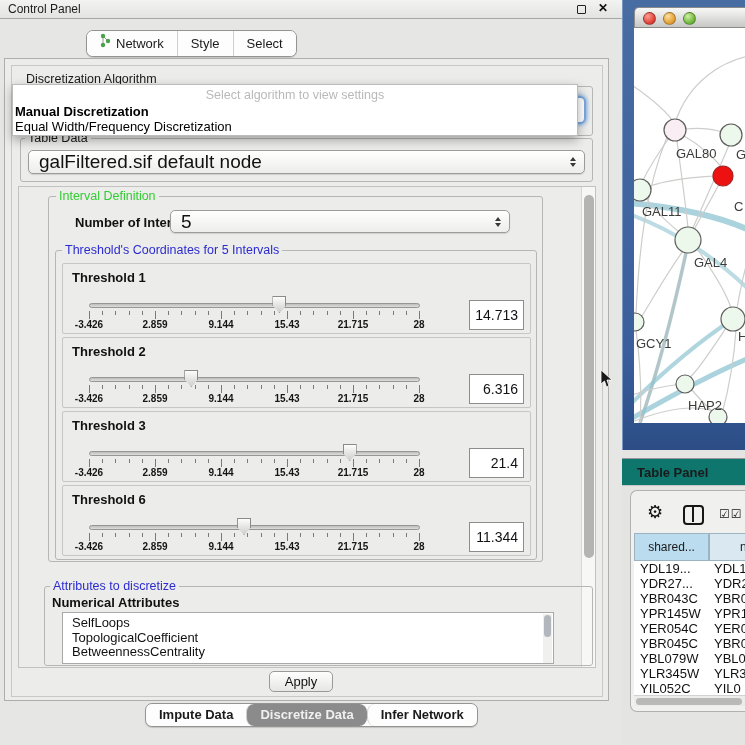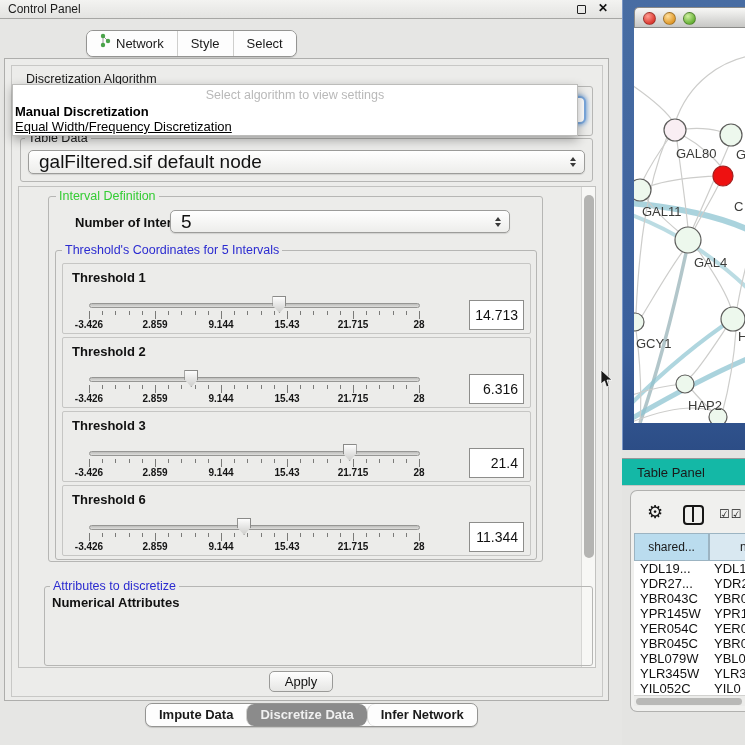--- a/index.html
+++ b/index.html
@@ -35,21 +35,21 @@
   .combo .val { position:absolute; left:10px; top:50%; transform:translateY(-50%); font-size:19px; color:#111; }
   .spinner { position:absolute; right:8px; top:50%; transform:translateY(-50%); display:flex; flex-direction:column; gap:2px; }
   .spin-up { width:0; height:0; border-left:3.5px solid transparent; border-right:3.5px solid transparent; border-bottom:4.5px solid #3a3a3a; }
   .spin-down { width:0; height:0; border-left:3.5px solid transparent; border-right:3.5px solid transparent; border-top:4.5px solid #3a3a3a; }
 
   
   #algo-combo-sliver { left:66px; top:96px; width:520px; height:28px; border-radius:6px; background:#fff; border:2px solid #79a7dc; box-shadow:0 0 4px 1px #7aa7dc; z-index:1; }
   #algo-popup { left:12px; top:84px; width:566px; height:52px; background:#fff; border:1px solid #bcbcba; box-shadow:0 4px 10px rgba(0,0,0,.32); z-index:5; }
   #algo-popup .hint { position:absolute; left:0; right:0; top:3px; text-align:center; font-size:12.5px; color:#b9b9b9; }
   #algo-popup .opt1 { position:absolute; left:2px; top:19px; font-size:13px; font-weight:bold; color:#000; }
-  #algo-popup .opt2 { position:absolute; left:2px; top:34px; font-size:13px; color:#000;text-decoration:underline; }
+  #algo-popup .opt2 { position:absolute; left:2px; top:34px; font-size:13px; color:#000; }
 
   
   .th-row { position:absolute; left:62px; width:469px; height:71px; background:#ececea; border:1px solid #c6c6c4; border-radius:2px; }
   .th-label { position:absolute; left:9px; top:6px; font-size:13px; font-weight:bold; color:#111; }
   .track { position:absolute; left:26px; top:39px; width:331px; height:5px; border:1px solid #969694; border-radius:3px; background:linear-gradient(#bdbdbb,#dededc); }
   .thumb { position:absolute; top:32px; width:14px; height:17px; background:linear-gradient(#fdfdfd,#cfcfcd); border:1px solid #8a8a88; clip-path:polygon(0 0,100% 0,100% 55%,50% 100%,0 55%); z-index:2; }
   .ruler { position:absolute; left:0; top:47px; width:100%; height:9px; }
   .tick { position:absolute; top:0; width:1px; height:4px; background:#7a7a78; }
   .tick.major { height:8px; }
   .tick-lab { position:absolute; top:55px; transform:translateX(-50%); font-size:10px; font-weight:bold; color:#151515; white-space:nowrap; }
@@ -71,21 +71,21 @@
 
   
   #net-frame { left:622px; top:0; width:123px; height:450px; background:linear-gradient(180deg,#486da3,#3a5f9c 78%,#2c4d86); border-left:1px solid #7a96c4; }
   #net-titlebar { left:634px; top:7px; width:111px; height:21px; border:1px solid #8a8a88; border-right:none; border-radius:5px 0 0 0; background:linear-gradient(#f8f8f6,#c7c7c5); }
   .light { position:absolute; top:4px; width:13px; height:13px; border-radius:50%; border:1px solid rgba(0,0,0,.3); }
   #light-red { left:8px; background:radial-gradient(circle at 35% 30%, #ff9c92, #dc3b32 70%); }
   #light-yellow { left:28px; background:radial-gradient(circle at 35% 30%, #ffdf9c, #e09a2c 70%); }
   #light-green { left:48px; background:radial-gradient(circle at 35% 30%, #cff0a0, #68b238 70%); }
   #net-canvas { left:634px; top:28px; width:111px; height:395px; background:#fff; overflow:hidden; }
 
-  #tp-bar { left:622px; top:458px; width:123px; height:28px; background:#14b8a6; border-top:1px solid #98989a; border-bottom:1px solid #c6c6c4; }
+  #tp-bar { left:622px; top:458px; width:123px; height:28px; background:#0f766e; border-top:1px solid #98989a; border-bottom:1px solid #c6c6c4;font-weight:bold; }
   #tp-bar .t { position:absolute; left:15px; top:6px; font-size:13px; color:#1a1a1a; }
   #tp-panel { left:630px; top:490px; width:120px; height:222px; background:#f0f0ee; border:1px solid #b1b1af; border-right:none; border-radius:7px 0 0 7px; overflow:hidden; }
   #tp-gear { position:absolute; left:16px; top:10px; font-size:18px; color:#161616; }
   #tp-colicon { position:absolute; left:52px; top:14px; width:21px; height:20px; border:2.5px solid #161616; border-radius:4px; }
   #tp-colicon:before { content:""; position:absolute; left:6.5px; top:0; width:2.5px; height:15px; background:#161616; }
   #tp-checks { position:absolute; left:88px; top:16px; font-size:12px; letter-spacing:1px; color:#161616; white-space:nowrap; }
   .tp-h { position:absolute; top:42px; height:28px; font-size:12px; color:#1a1a1a; border:1px solid #9cb4c2; }
   #tp-h1 { left:3px; width:75px; background:#badcee; text-align:center; line-height:26px; }
   #tp-h2 { left:78px; width:90px; background:#d9e8f1; line-height:26px; padding-left:30px; }
   #tp-rows { position:absolute; left:3px; top:70px; width:165px; height:134px; background:#fff; overflow:hidden; }
@@ -334,20 +334,28 @@
     <span class="tick-lab" style="left:158px;">9.144</span>
     <span class="tick-lab" style="left:224px;">15.43</span>
     <span class="tick-lab" style="left:290px;">21.715</span>
     <span class="tick-lab" style="left:356px;">28</span>
     <div class="val-box">11.344</div>
   </div>
 
   <div class="abs group" style="left:44px; top:586px; width:549px; height:80px;"></div>
   <span class="abs group-label blue" style="left:50px; top:579px;">Attributes to discretize</span>
   <span class="abs" style="left:52px; top:595px; font-size:13px; font-weight:bold; color:#111; z-index:1;">Numerical Attributes</span>
+  <div id="attr-list" class="abs">
+    <div class="item">SelfLoops</div>
+    <div class="item">TopologicalCoefficient</div>
+    <div class="item">BetweennessCentrality</div>
+    <div id="attr-scroll">
+        <div id="attr-thumb"></div>
+      </div>
+  </div>
 
   <div id="apply-btn" class="abs">Apply</div>
 
   <div id="bottom-tabs" class="abs tabgroup">
     <div class="tab">
         <span>Impute Data</span>
       </div>
     <div class="tab sel">
         <span>Discretize Data</span>
       </div>

